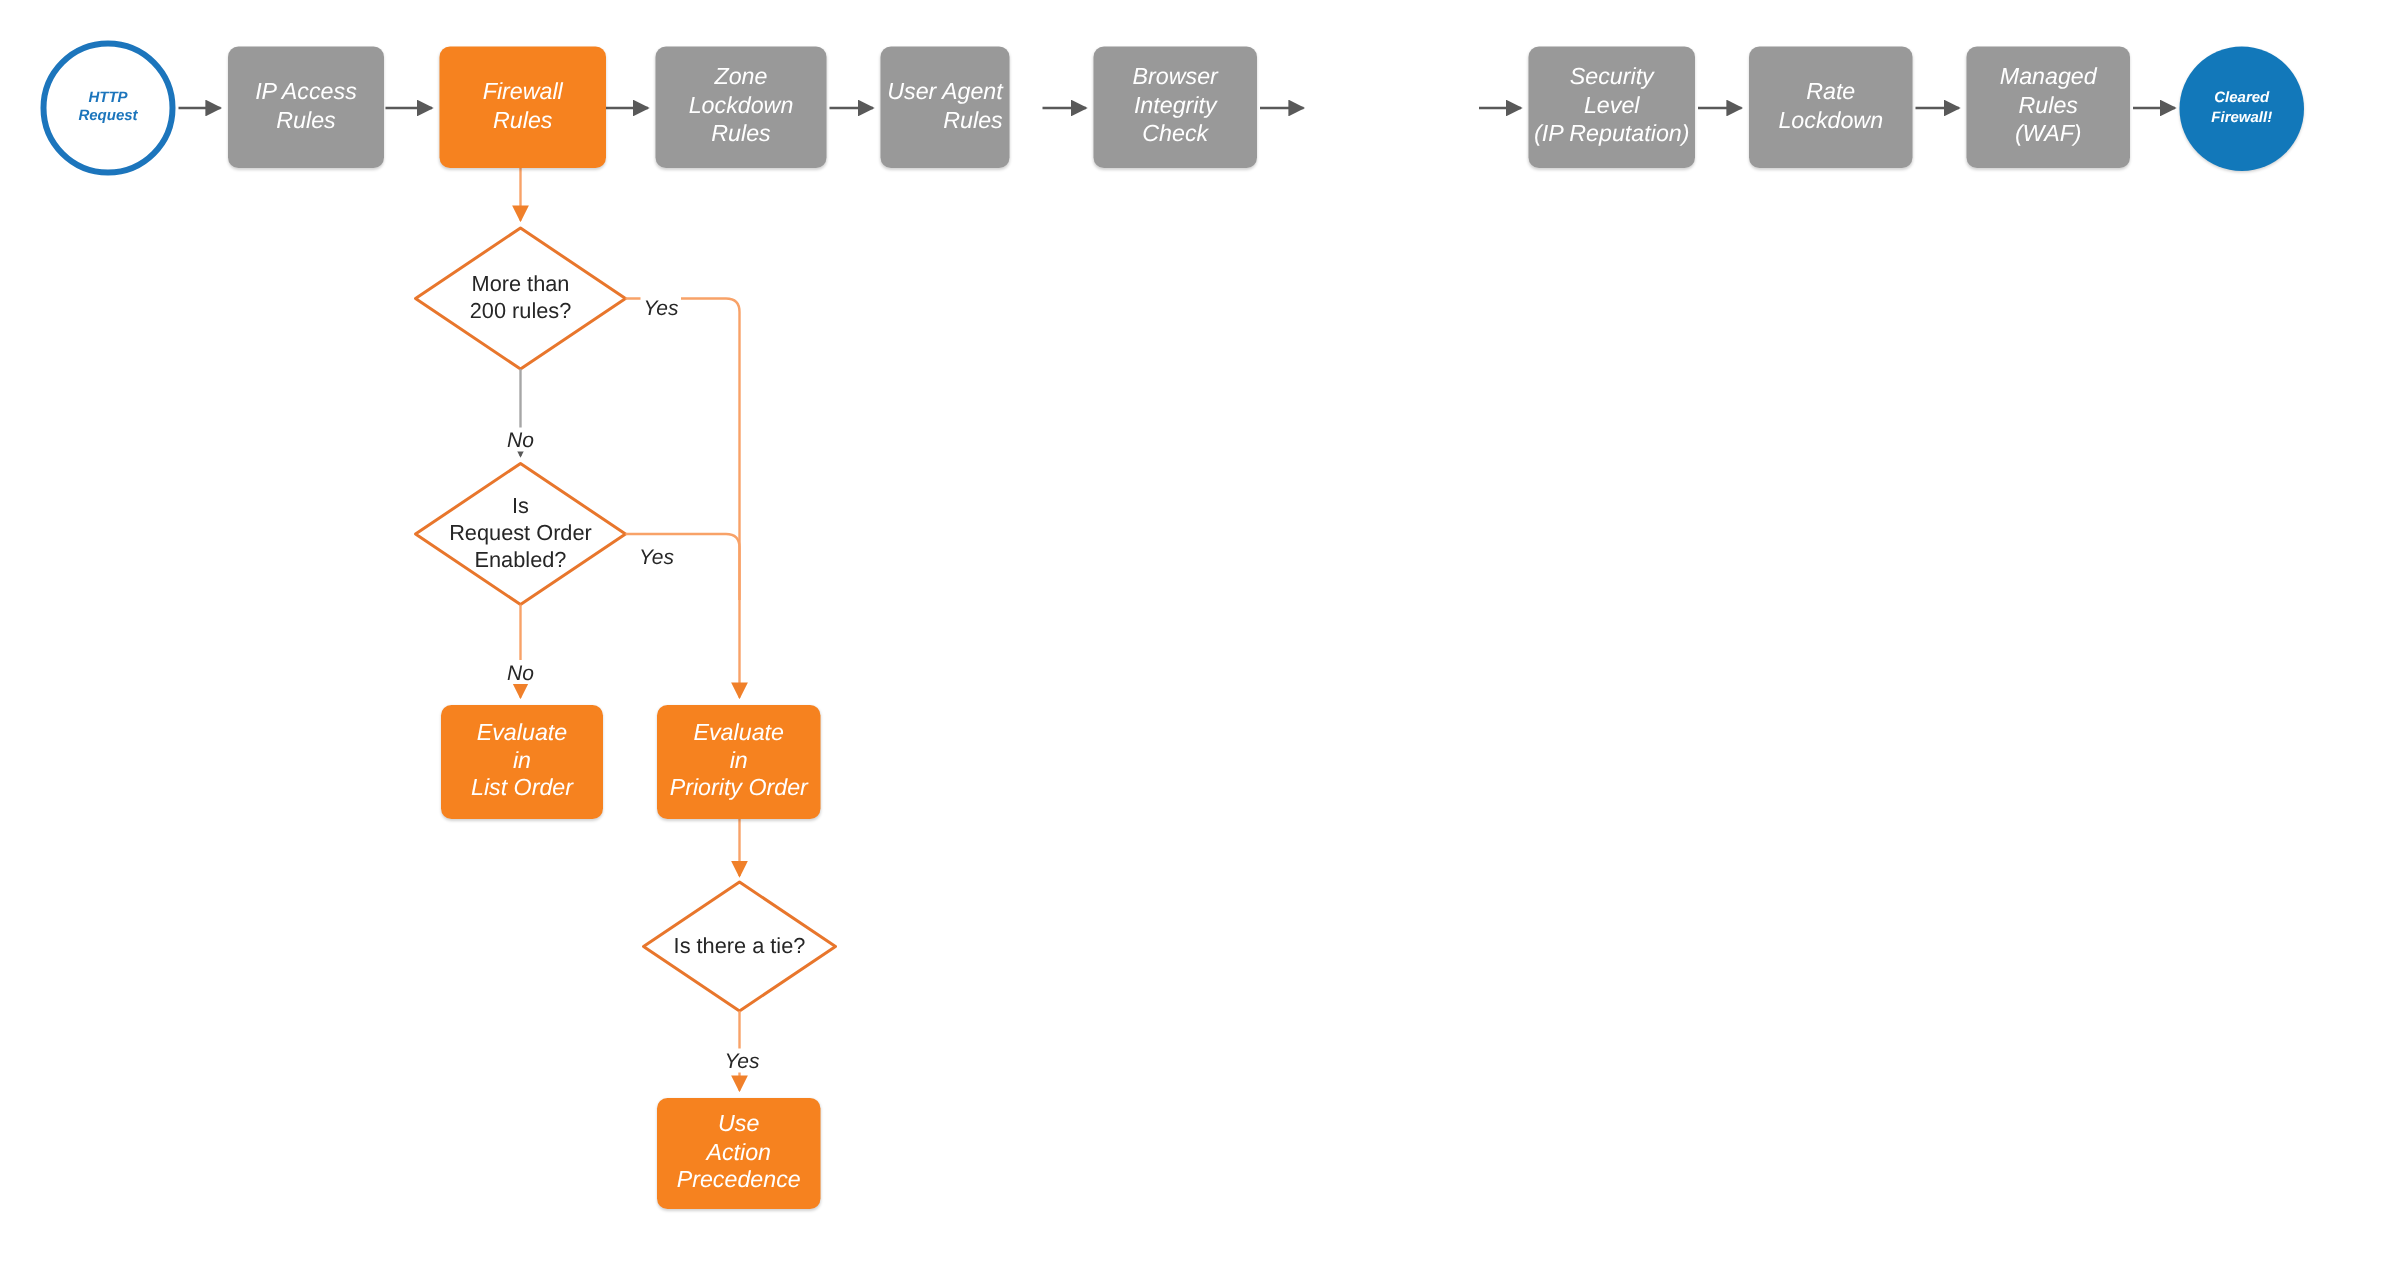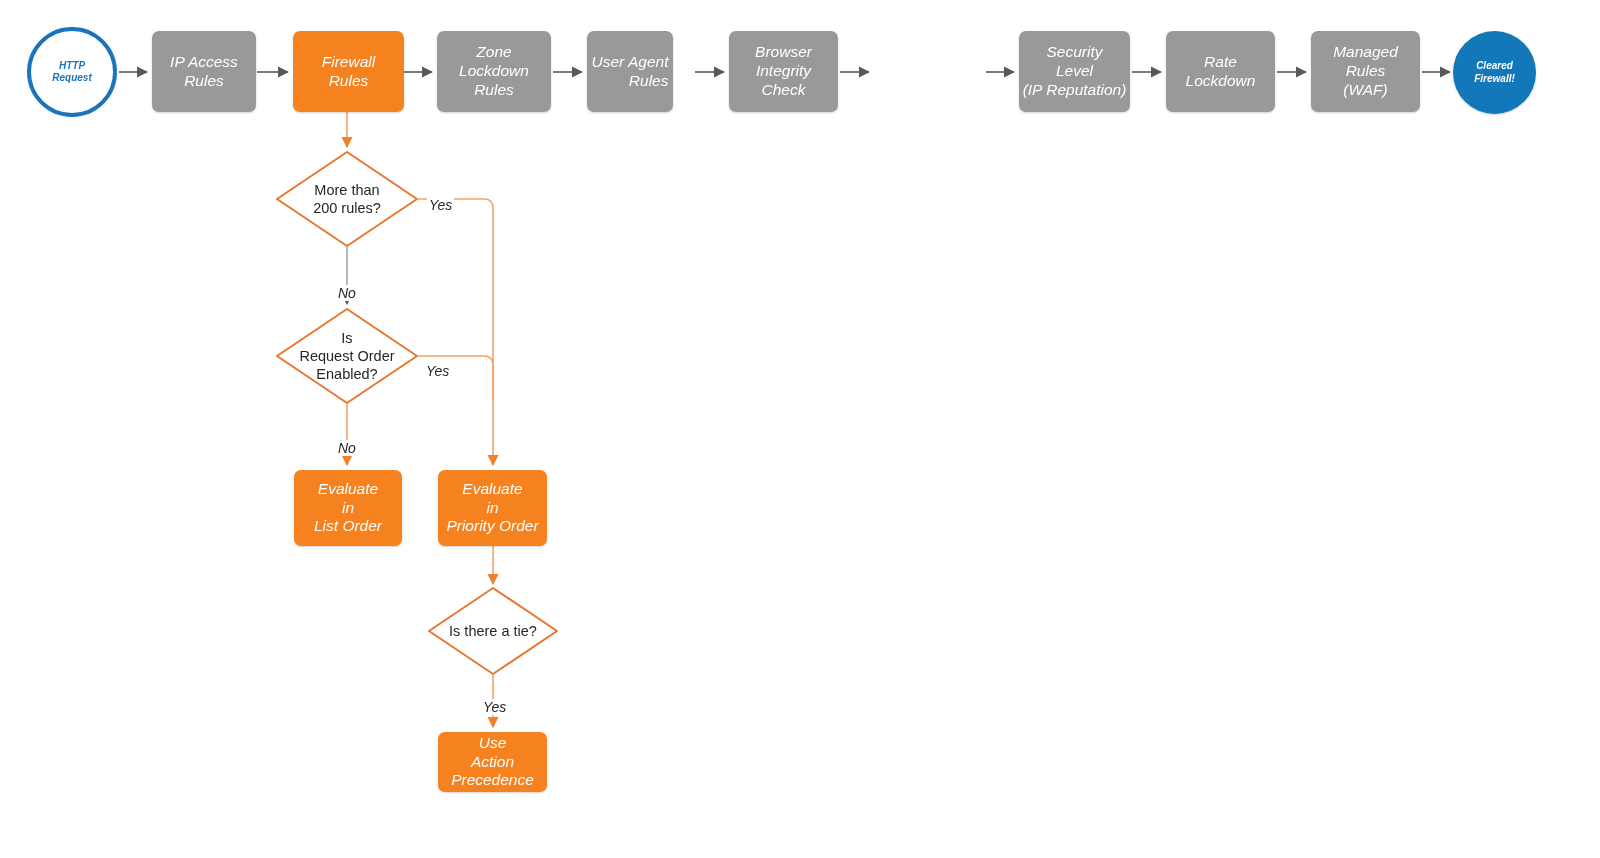--- a/index.html
+++ b/index.html
@@ -213,21 +213,21 @@
 in
 List Order</span>
   </div>
 
   <div class="node proc orange" style="left:438px; top:470px; width:109px; height:76px;">
     <span class="lbl">Evaluate
 in
 Priority Order</span>
   </div>
 
-  <div class="node proc orange" style="left:438px; top:732px; width:109px; height:60px;">
+  <div class="node proc orange" style="left:438px; top:732px; width:109px; height:74px;">
     <span class="lbl">Use
 Action
 Precedence</span>
   </div>
 
   <div class="edge-label" style="left:427px; top:181px;">
     <span>Yes</span>
   </div>
 
   <div class="edge-label" style="left:336px; top:269px;">

